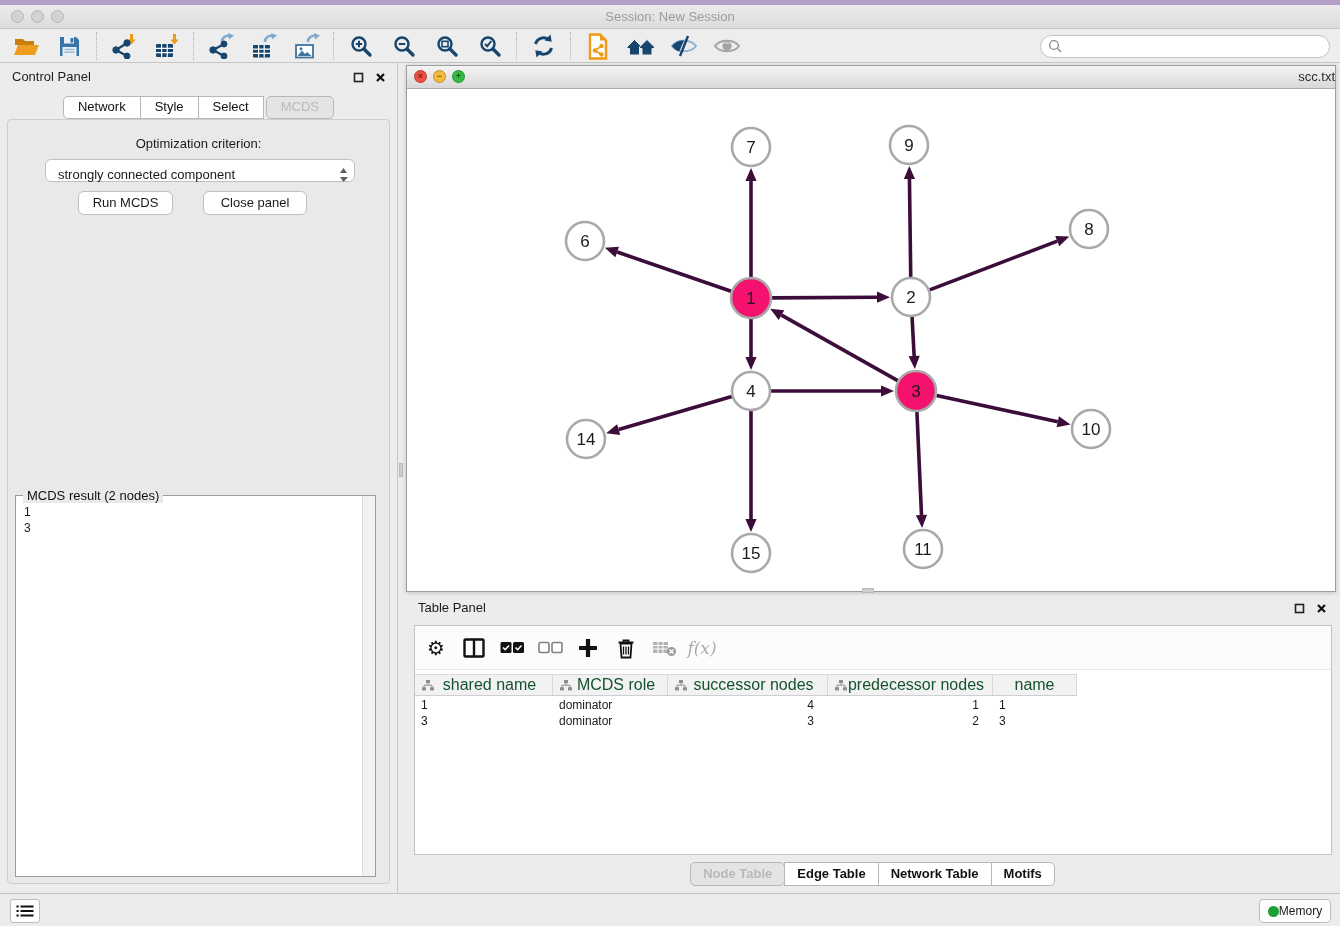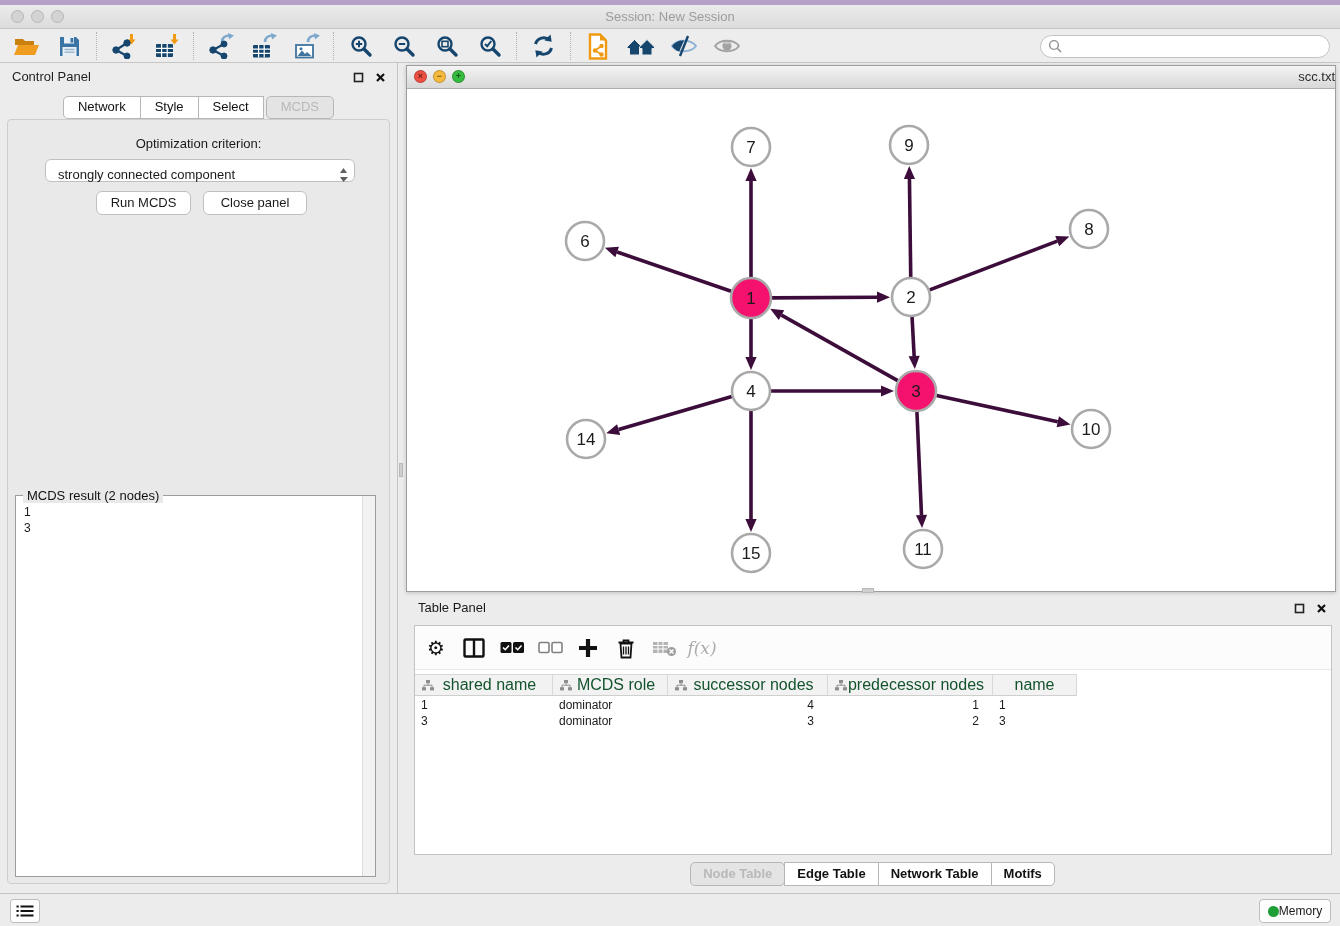--- a/index.html
+++ b/index.html
@@ -36,21 +36,21 @@
   .tab:last-child { border-top-right-radius:5px; border-bottom-right-radius:5px; }
   .tab.active { background:#e4e4e4; color:#b9b9b9; border-color:#b7b7b7; border-radius:5px; margin-left:2px; }
   #cp-content { position:absolute; left:7px; right:7px; top:56px; bottom:9px; background:#e9e9e9;
     border:1px solid #cecece; border-radius:4px; }
   #opt-label { position:absolute; top:16px; left:0; right:0; text-align:center; font-size:13px; }
   #criterion-select { position:absolute; top:39px; left:37px; width:310px; height:23px; background:#fff;
     border:1px solid #c0c0c0; border-radius:6px; display:flex; align-items:center; padding:8px 6px 0 12px; font-size:13px; }
   #criterion-select .sel-text { flex:1; }
   .btn { position:absolute; top:71px; height:24px; background:#fff; border:1px solid #c0c0c0; border-radius:6px;
     font-size:13px; text-align:center; line-height:22px; }
-  #run-btn { left:88px; width:95px; }
+  #run-btn { left:70px; width:95px; }
   #closepanel-btn { left:195px; width:104px; }
   #mcds-group { position:absolute; left:7px; right:13px; top:375px; height:382px; border:1px solid #9c9c9c; background:#fff; }
   #mcds-group .group-title { position:absolute; top:-8px; left:7px; background:#e9e9e9; padding:0 4px; font-size:13px; color:#111; }
   #mcds-result-text { position:absolute; left:0; top:2px; right:14px; bottom:0; padding:6px 8px; font-size:12px;
     line-height:16px; white-space:pre; overflow:hidden; }
   #mcds-scrollbar { position:absolute; top:0; right:0; width:13px; bottom:0; background:#f2f2f2; border-left:1px solid #ddd; }
 
   
   #net-window { position:absolute; left:406px; top:65px; width:930px; height:527px; background:#fff;
     border:1px solid #9d9d9d; box-shadow:0 1px 4px rgba(0,0,0,.18); }

